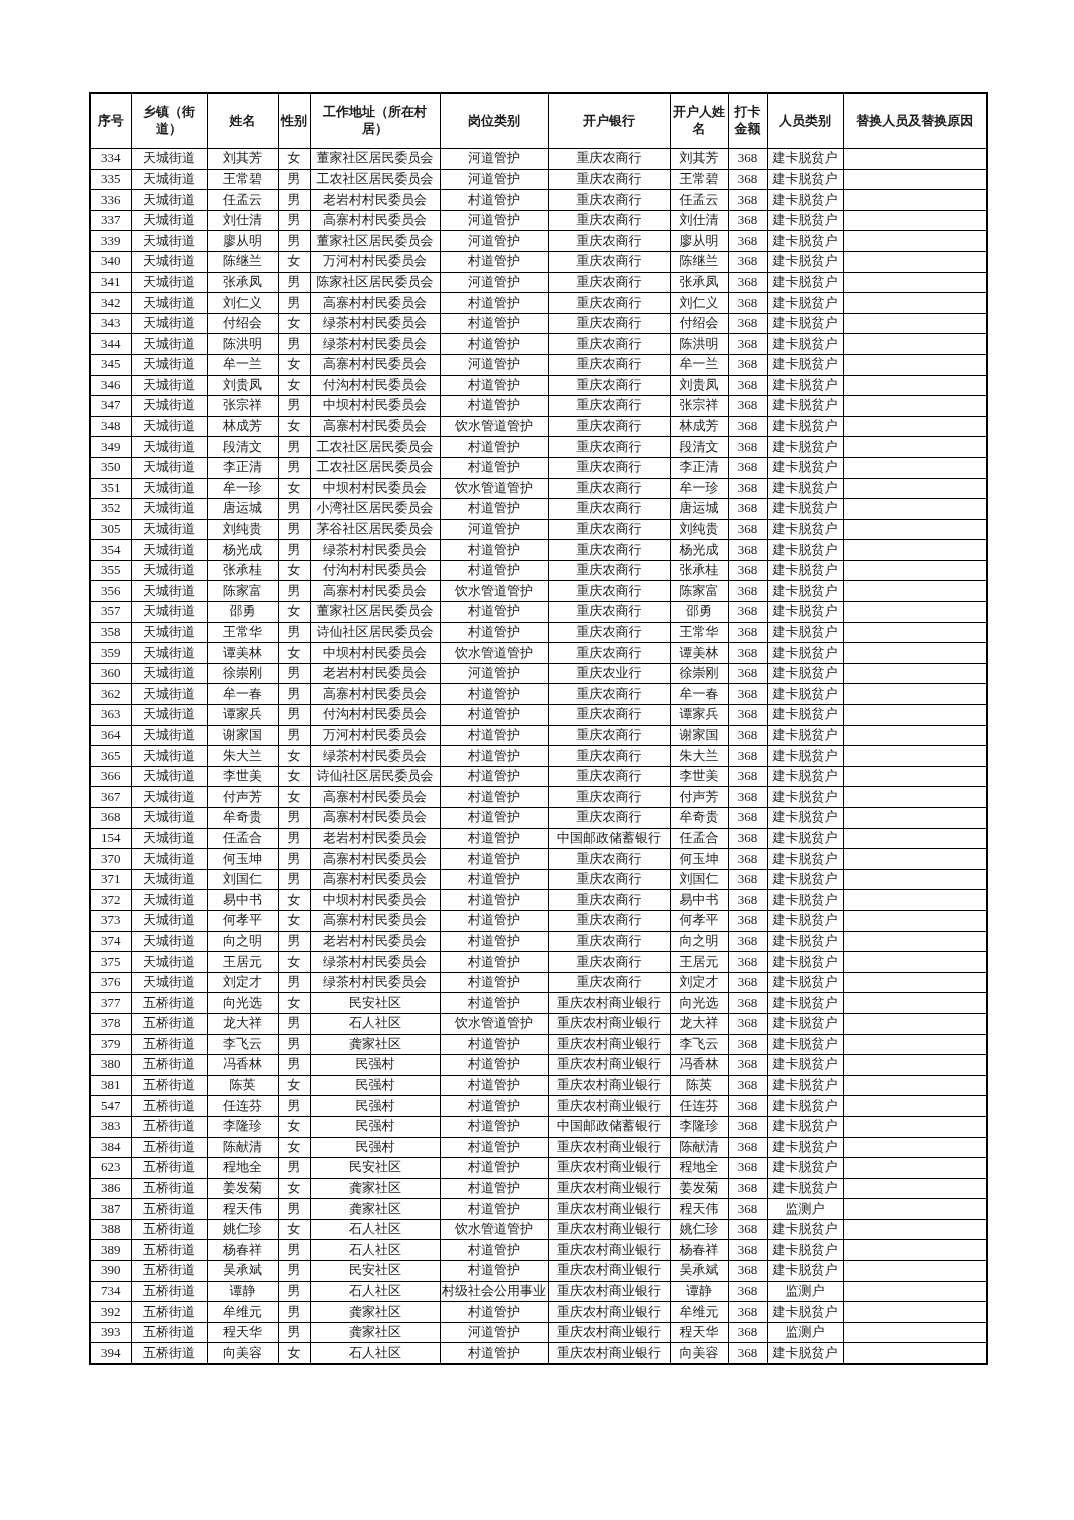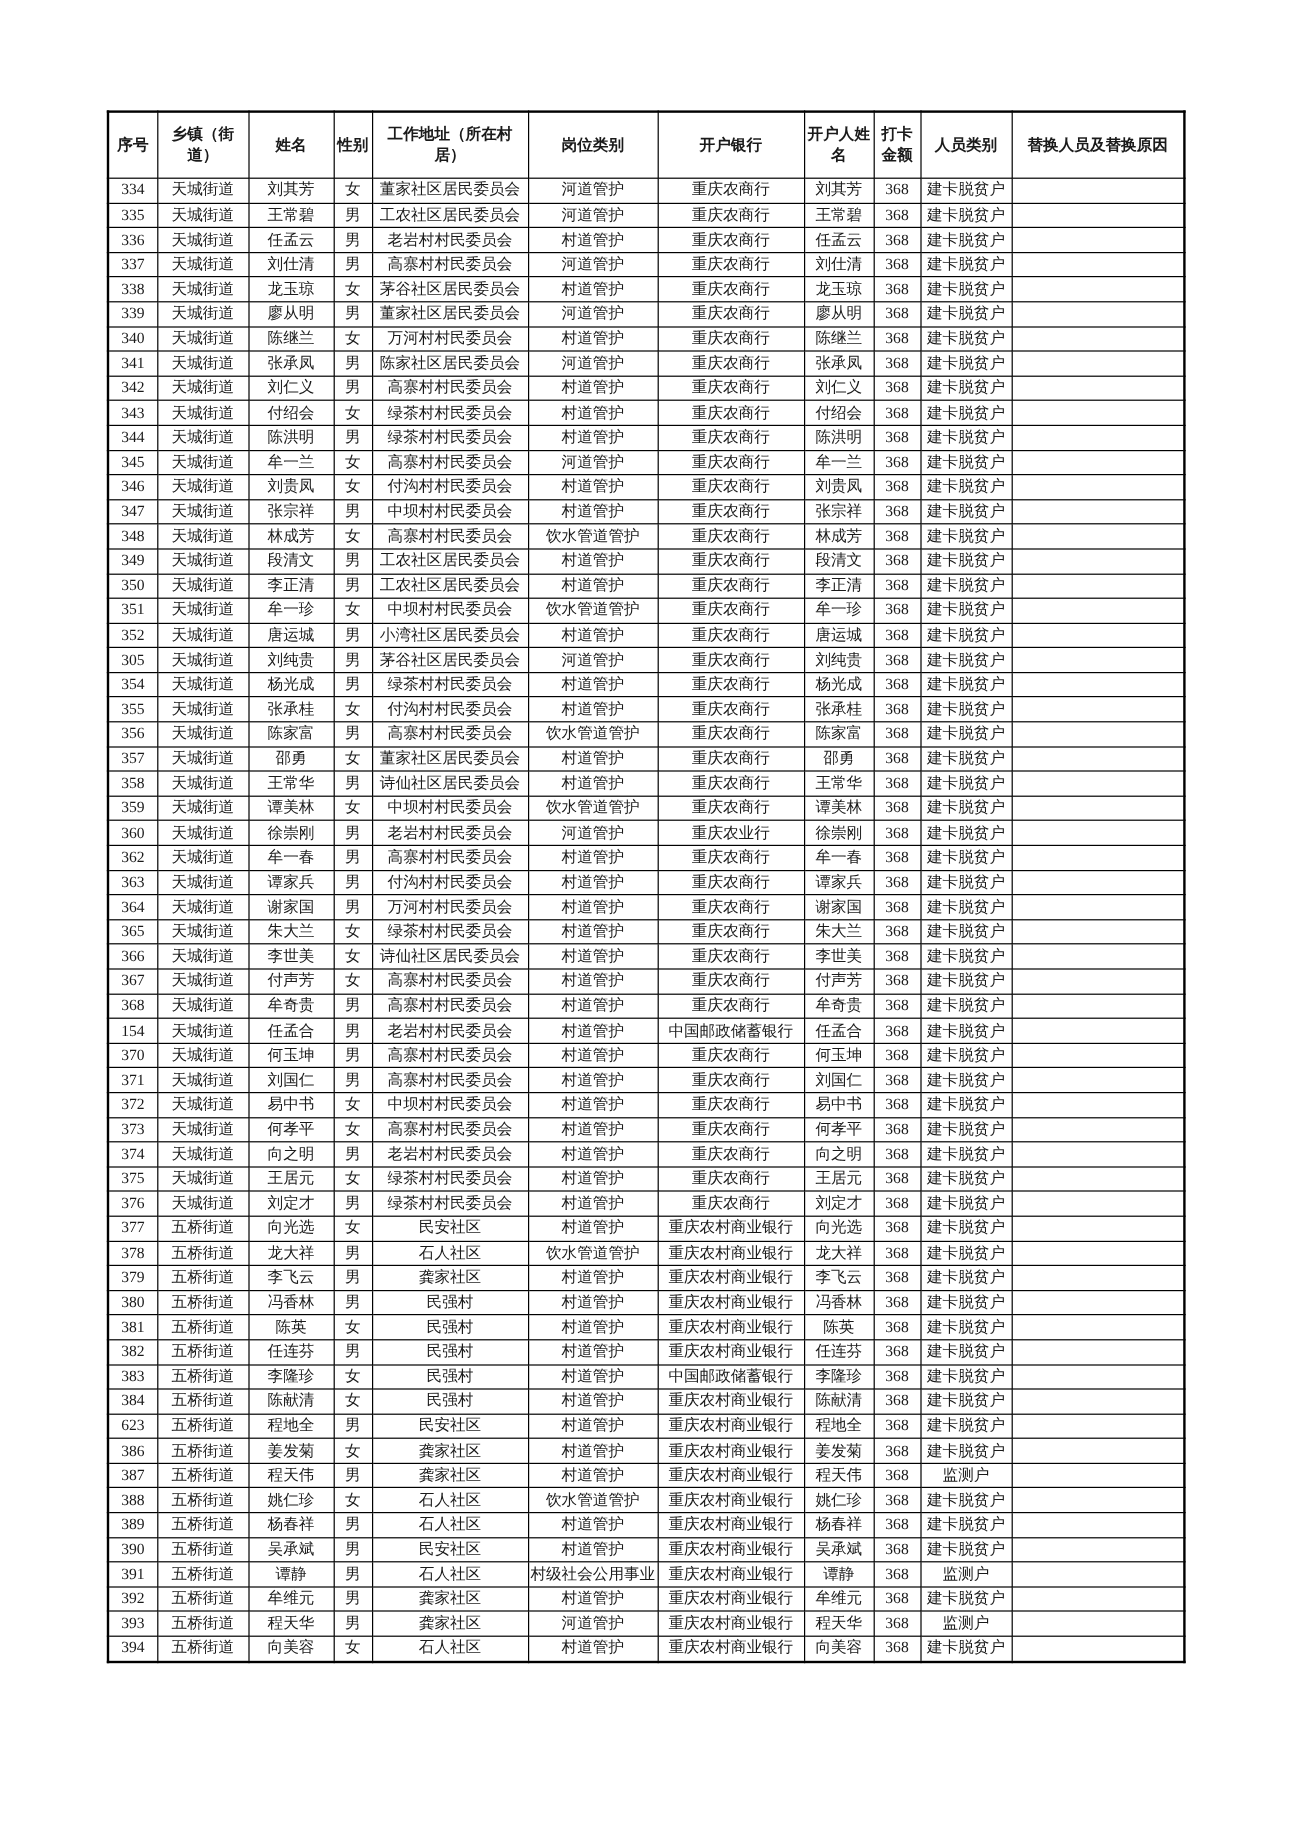--- a/index.html
+++ b/index.html
@@ -147,33 +147,20 @@
           <td>男</td>
           <td>高寨村村民委员会</td>
           <td>河道管护</td>
           <td>重庆农商行</td>
           <td>刘仕清</td>
           <td>368</td>
           <td>建卡脱贫户</td>
           <td></td>
         </tr>
         <tr>
-          <td>338</td>
-          <td>天城街道</td>
-          <td>龙玉琼</td>
-          <td>女</td>
-          <td>茅谷社区居民委员会</td>
-          <td>村道管护</td>
-          <td>重庆农商行</td>
-          <td>龙玉琼</td>
-          <td>368</td>
-          <td>建卡脱贫户</td>
-          <td></td>
-        </tr>
-        <tr>
           <td>339</td>
           <td>天城街道</td>
           <td>廖从明</td>
           <td>男</td>
           <td>董家社区居民委员会</td>
           <td>河道管护</td>
           <td>重庆农商行</td>
           <td>廖从明</td>
           <td>368</td>
           <td>建卡脱贫户</td>
@@ -706,21 +693,21 @@
           <td>女</td>
           <td>民强村</td>
           <td>村道管护</td>
           <td>重庆农村商业银行</td>
           <td>陈英</td>
           <td>368</td>
           <td>建卡脱贫户</td>
           <td></td>
         </tr>
         <tr>
-          <td>382</td>
+          <td>547</td>
           <td>五桥街道</td>
           <td>任连芬</td>
           <td>男</td>
           <td>民强村</td>
           <td>村道管护</td>
           <td>重庆农村商业银行</td>
           <td>任连芬</td>
           <td>368</td>
           <td>建卡脱贫户</td>
           <td></td>
@@ -823,21 +810,21 @@
           <td>男</td>
           <td>民安社区</td>
           <td>村道管护</td>
           <td>重庆农村商业银行</td>
           <td>吴承斌</td>
           <td>368</td>
           <td>建卡脱贫户</td>
           <td></td>
         </tr>
         <tr>
-          <td>391</td>
+          <td>734</td>
           <td>五桥街道</td>
           <td>谭静</td>
           <td>男</td>
           <td>石人社区</td>
           <td>村级社会公用事业</td>
           <td>重庆农村商业银行</td>
           <td>谭静</td>
           <td>368</td>
           <td>监测户</td>
           <td></td>

